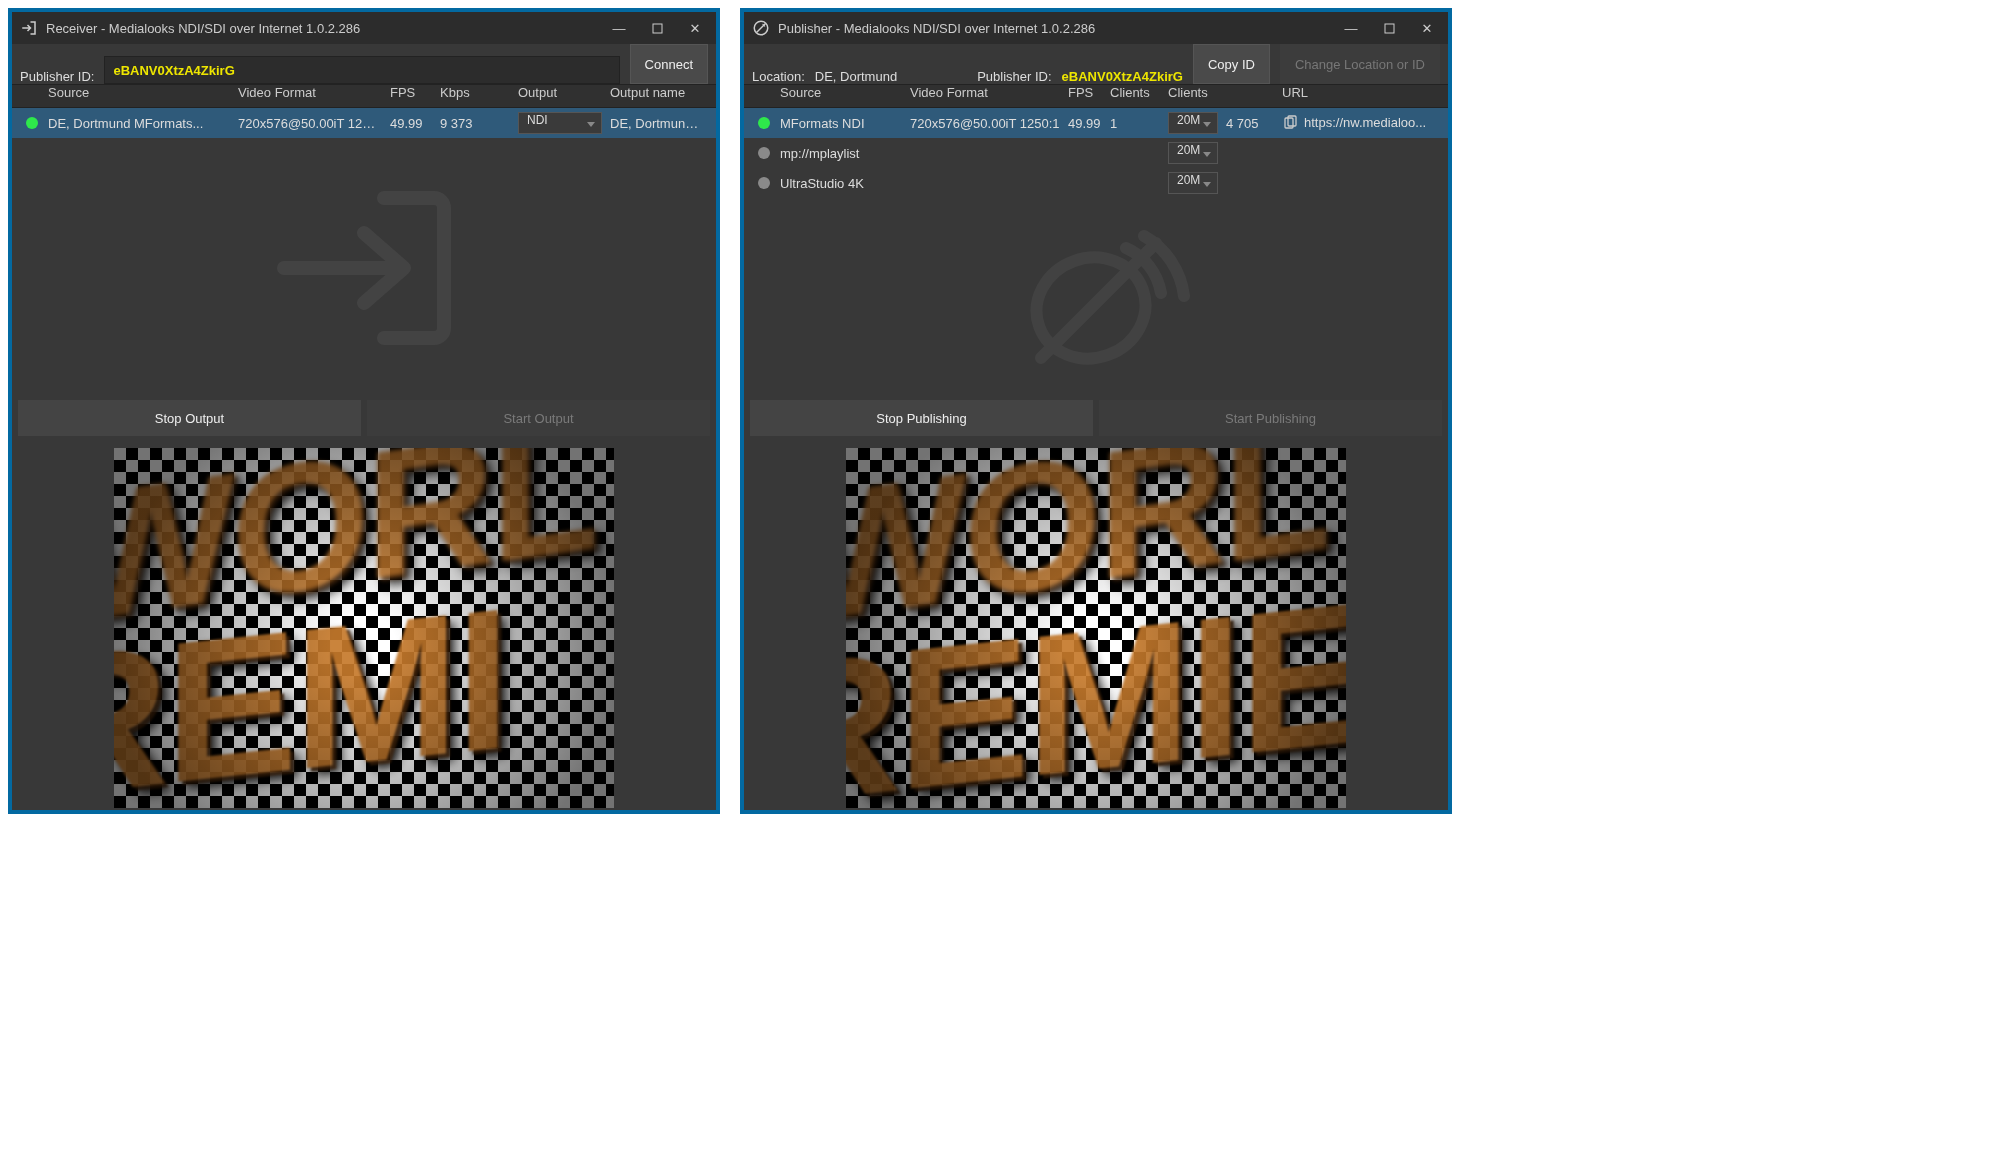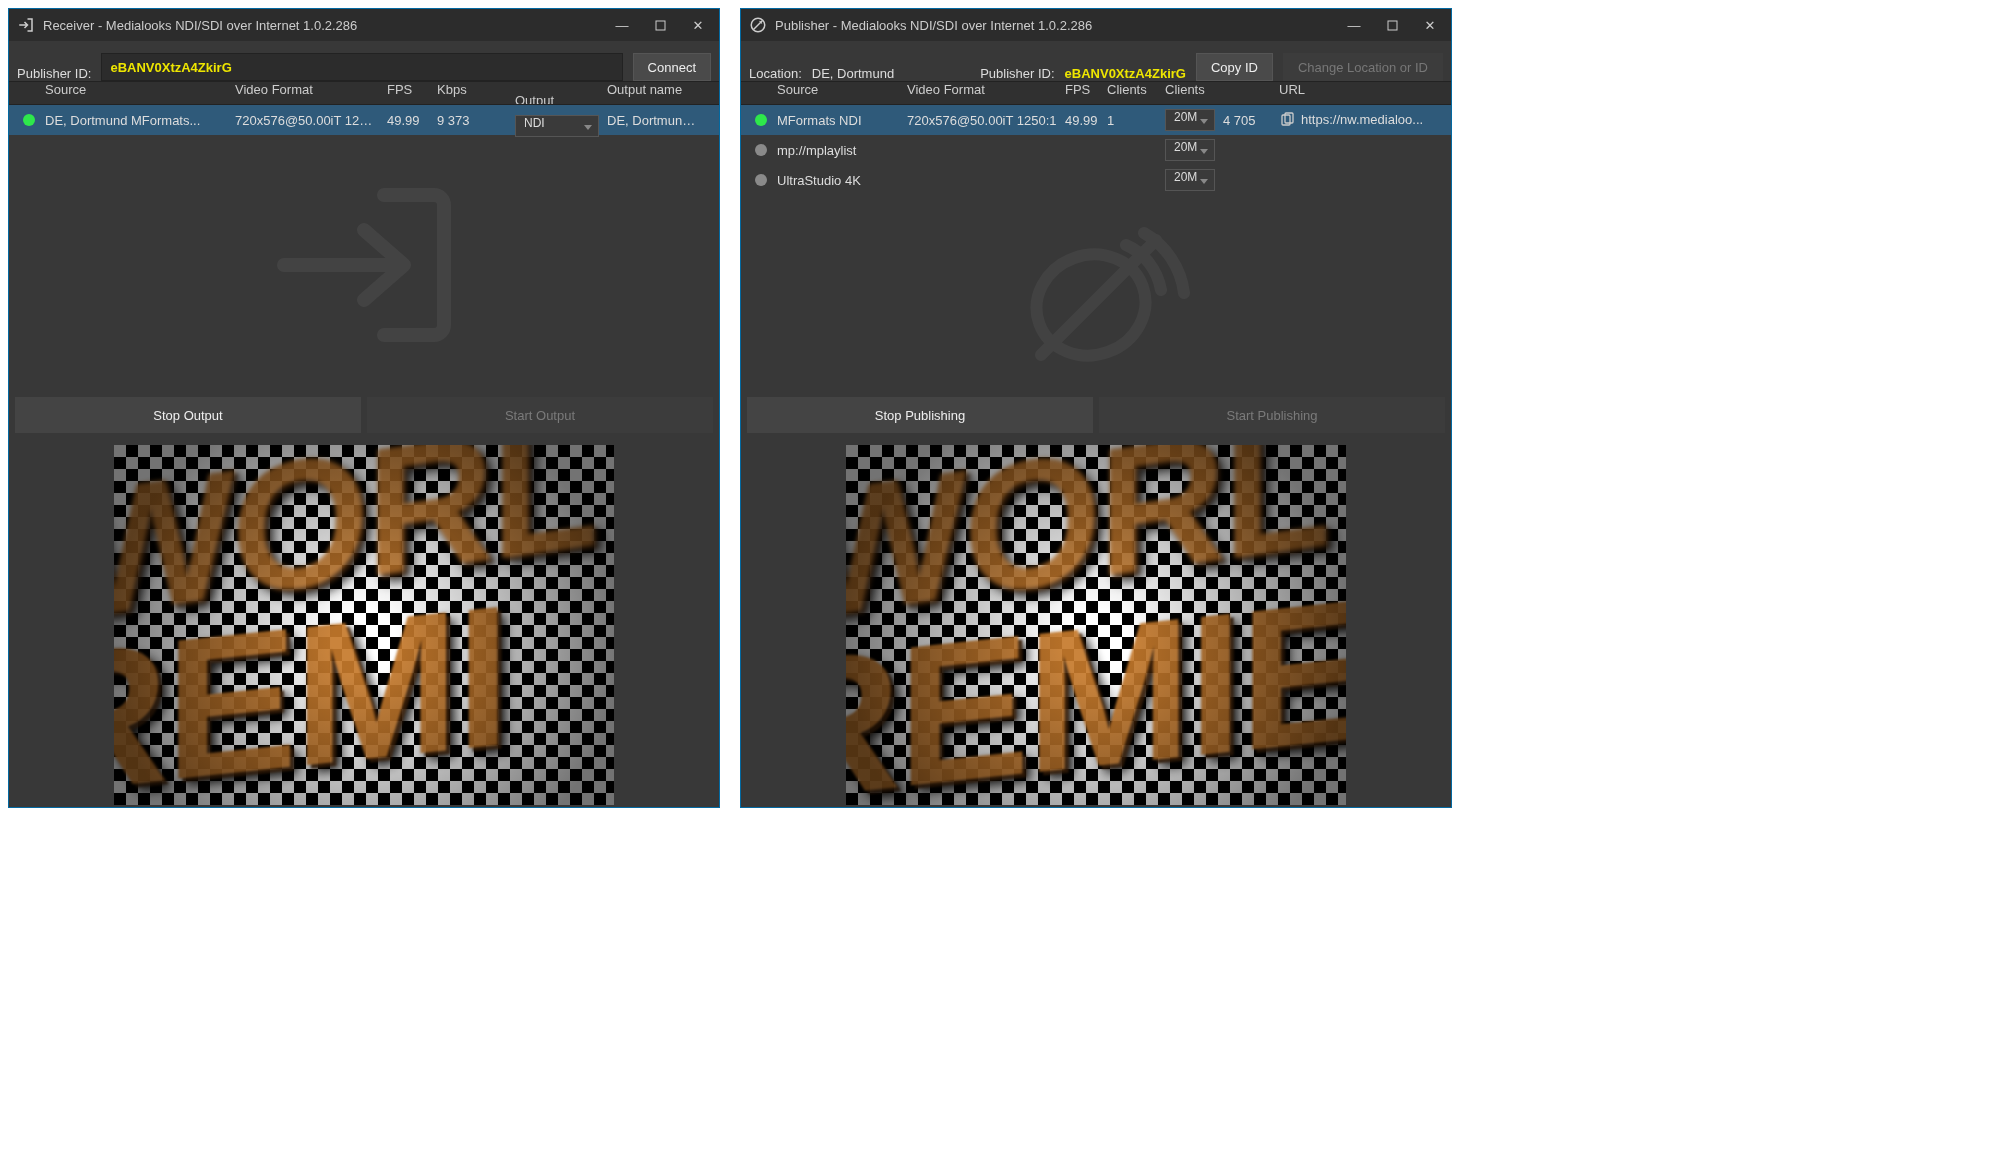--- a/index.html
+++ b/index.html
@@ -10,21 +10,21 @@
   color: #ddd;
   display: flex;
   gap: 20px;
   padding: 8px;
 }
 .window {
   background: #383838;
   width: 712px;
   display: flex;
   flex-direction: column;
-  border: 1px solid #0369a1;
+  border: 4px solid #0369a1;
 }
 .titlebar {
   background: #2c2c2c;
   height: 32px;
   display: flex;
   align-items: center;
   padding: 0 6px 0 8px;
   gap: 8px;
 }
 .titlebar .title { flex: 1; color: #ccc; font-size: 13px; }
@@ -51,21 +51,21 @@
   padding: 0 8px;
   display: flex;
   align-items: center;
 }
 .toolbar .id-val { color: #eee600; font-weight: 600; }
 .toolbar .plain-val { color: #ddd; }
 .btn {
   background: #4a4a4a;
   border: 1px solid #555;
   color: #eee;
-  height: 28px;
+  height: 40px;
   padding: 0 14px;
   display: flex;
   align-items: center;
   justify-content: center;
   white-space: nowrap;
 }
 .btn.disabled { color: #777; background: #3c3c3c; border-color: #3c3c3c; }
 .tablehead {
   background: #303030;
   height: 24px;
@@ -159,21 +159,21 @@
 .art3d.line1 { top: -30px; left: -50px; font-size: 180px; transform: rotate(-8deg) skewX(-8deg); filter: blur(2px); opacity: 0.88; }
 .art3d.line2 { top: 140px; left: -90px; font-size: 200px; transform: rotate(-6deg) skewX(-6deg); filter: blur(1px); opacity: 0.92; }
 .darkov { position: absolute; inset: 0; background: radial-gradient(circle at 50% 55%, rgba(0,0,0,0) 10%, rgba(0,0,0,0.55) 80%); }
 .copy-icon { width:16px; height:16px; margin-right:4px; flex-shrink:0; }
 
 
 .rcv .c-src  { width: 190px; }
 .rcv .c-fmt  { width: 152px; }
 .rcv .c-fps  { width: 50px; }
 .rcv .c-kbps { width: 78px; }
-.rcv .c-out  { width: 92px; margin-top: 11px; }
+.rcv .c-out  { width: 92px; }
 .rcv .c-on   { width: 100px; }
 
 
 .pub .c-src  { width: 130px; }
 .pub .c-fmt  { width: 158px; }
 .pub .c-fps  { width: 42px; }
 .pub .c-cli  { width: 58px; }
 .pub .c-bit  { width: 58px; }
 .pub .c-bit2 { width: 56px; }
 .pub .c-url  { width: 152px; }

